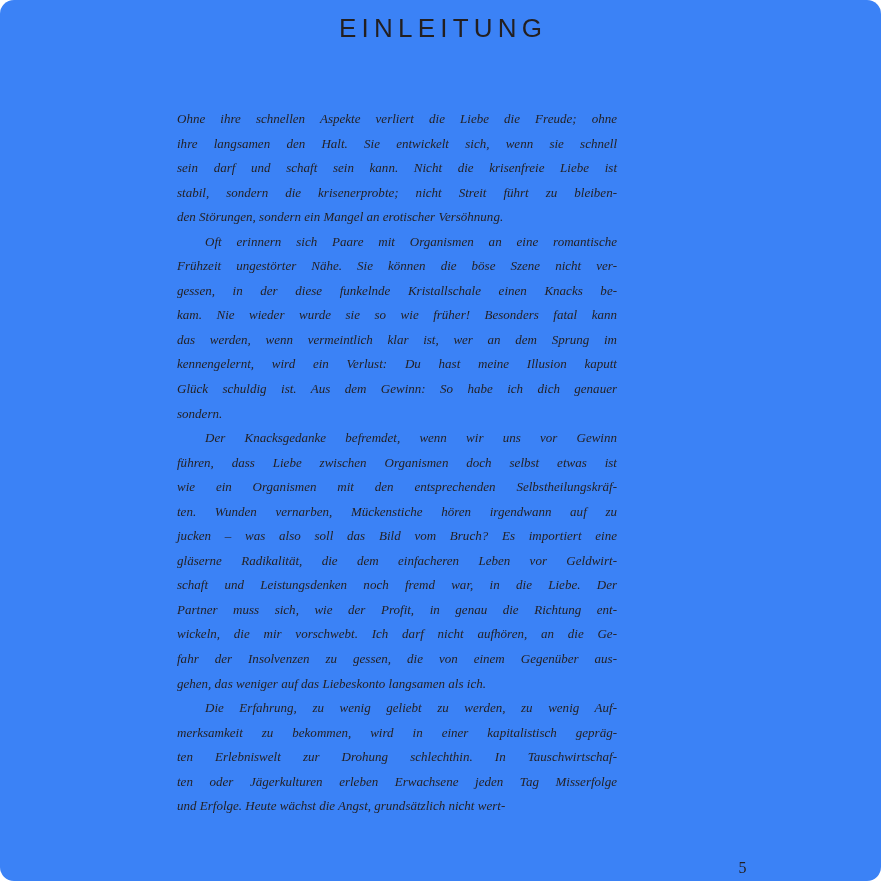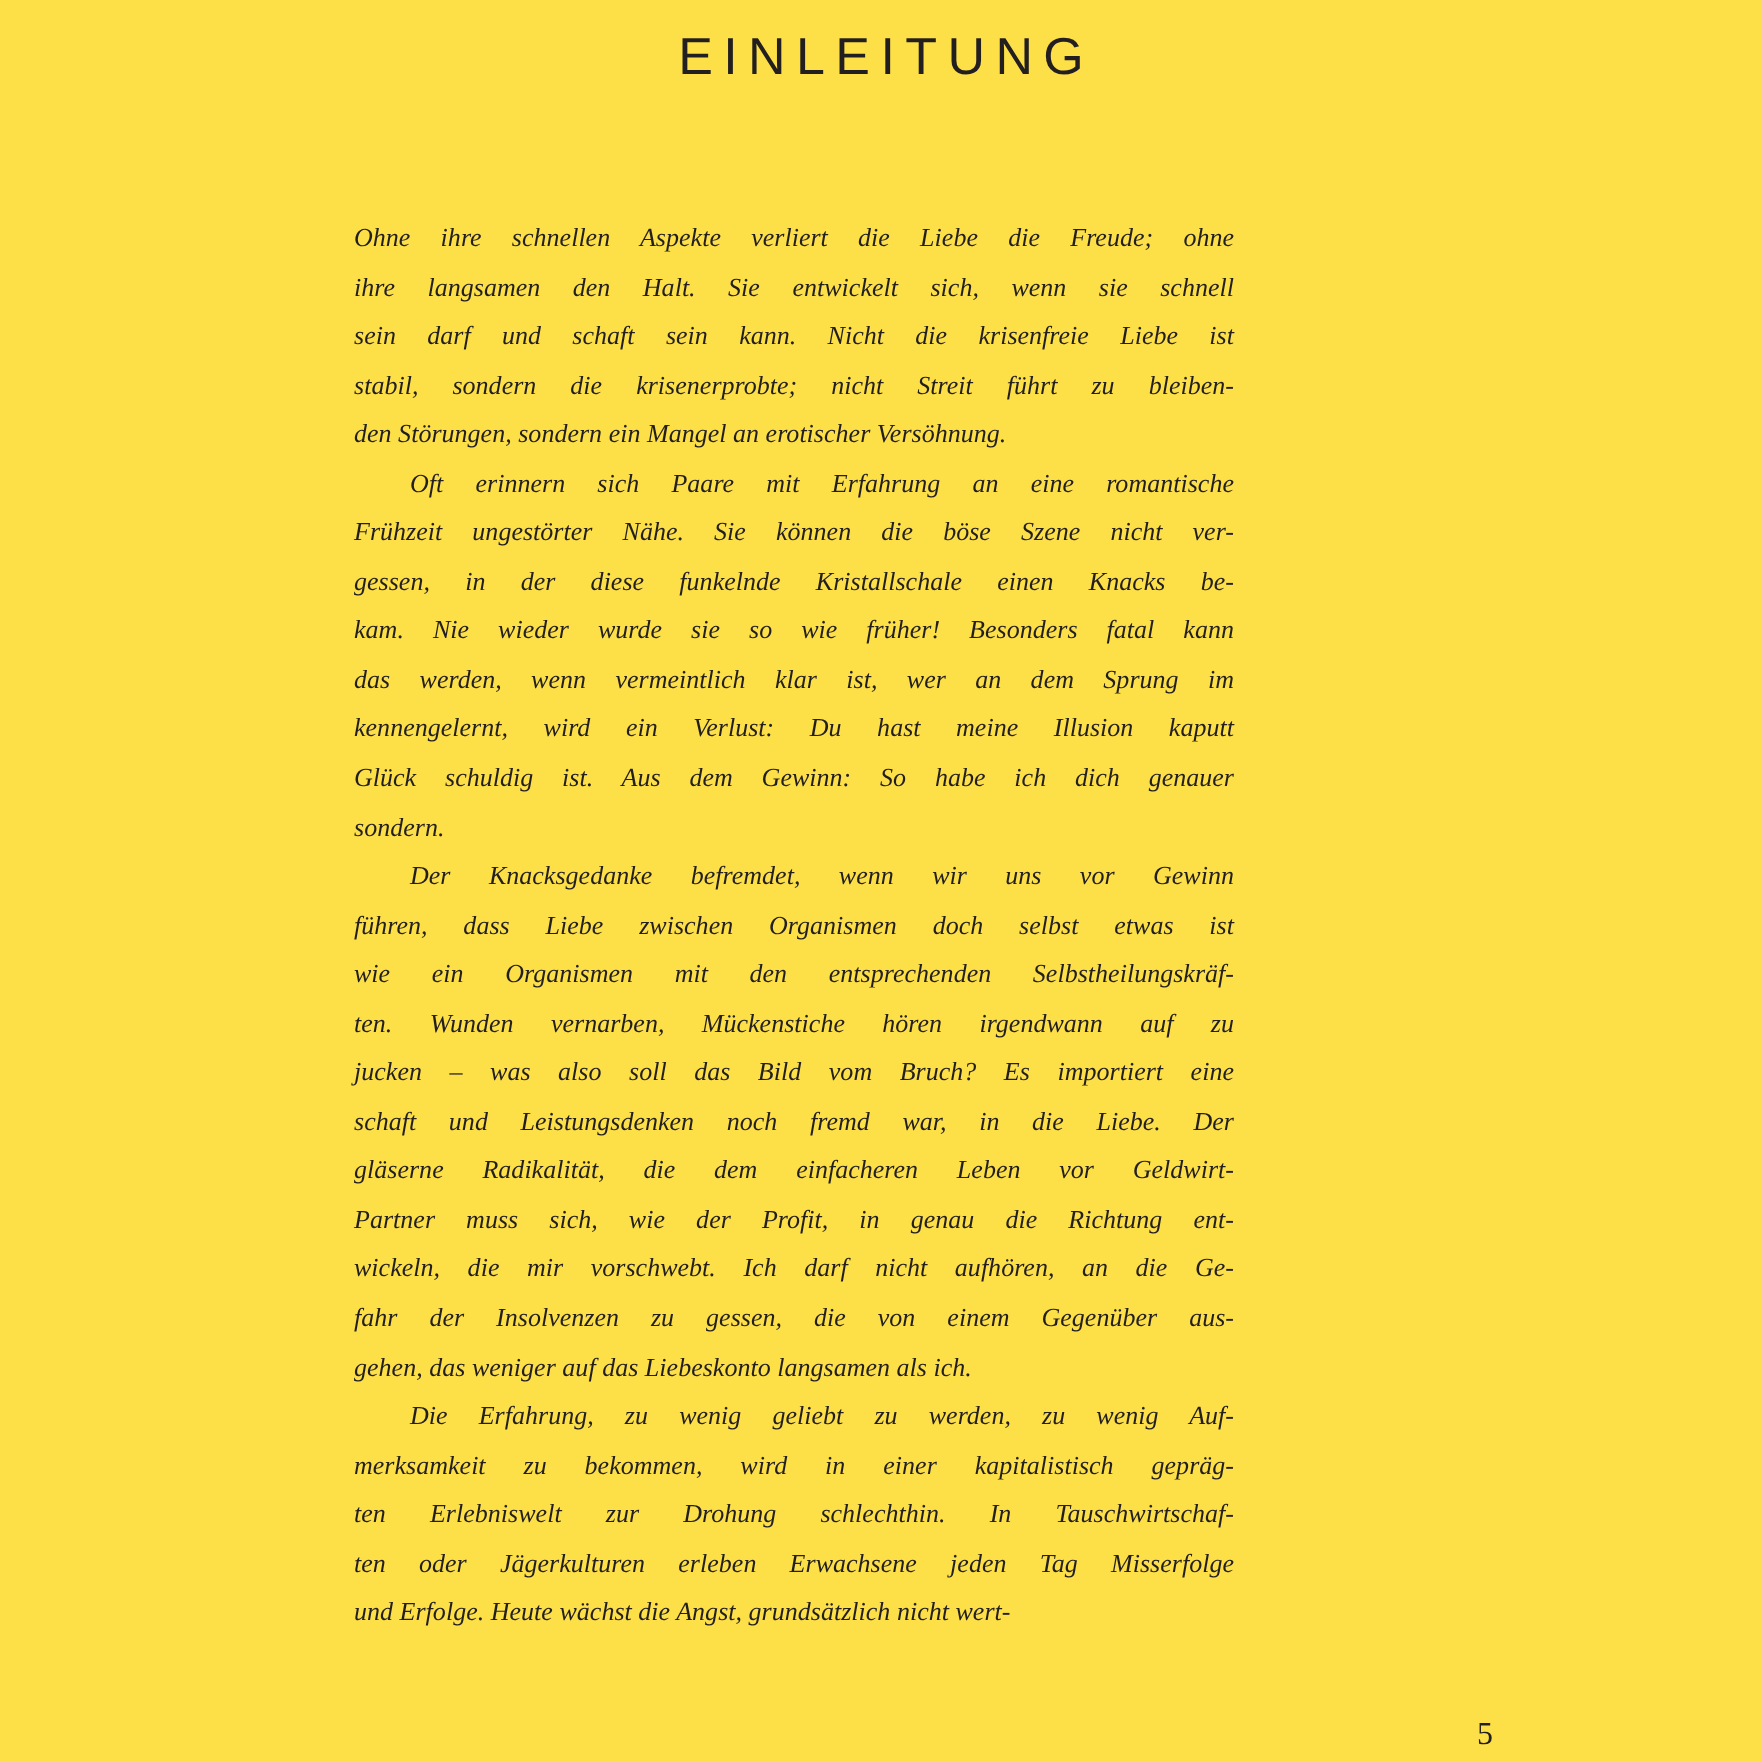--- a/index.html
+++ b/index.html
@@ -13,21 +13,22 @@
     overflow: hidden;
     font-family: "Liberation Serif", "DejaVu Serif", serif;
     color: #231f20;
     -webkit-font-smoothing: antialiased;
   }
 
   .page {
     position: relative;
     width: 881px;
     height: 881px;
-    background: #fde047;
+    background: #3b82f6;
+    border-radius: 14px;
   }
 
   
   .chapter-title {
     position: absolute;
     top: -7px;
     left: 0;
     width: 881px;
     text-align: center;
     font-family: "Liberation Sans", "DejaVu Sans", sans-serif;
@@ -102,37 +103,37 @@
   <div class="textblock">
 
   <p class="para">
         <span class="line">Ohne ihre schnellen Aspekte verliert die Liebe die Freude; ohne</span>
         <span class="line">ihre langsamen den Halt. Sie entwickelt sich, wenn sie schnell</span>
         <span class="line">sein darf und schaft sein kann. Nicht die krisenfreie Liebe ist</span>
         <span class="line">stabil, sondern die krisenerprobte; nicht Streit führt zu bleiben-</span>
         <span class="line last">den Störungen, sondern ein Mangel an erotischer Versöhnung.</span>
       </p>
       <p class="para">
-        <span class="line indent">Oft erinnern sich Paare mit Erfahrung an eine romantische</span>
+        <span class="line indent">Oft erinnern sich Paare mit Organismen an eine romantische</span>
         <span class="line">Frühzeit ungestörter Nähe. Sie können die böse Szene nicht ver-</span>
         <span class="line">gessen, in der diese funkelnde Kristallschale einen Knacks be-</span>
         <span class="line">kam. Nie wieder wurde sie so wie früher! Besonders fatal kann</span>
         <span class="line">das werden, wenn vermeintlich klar ist, wer an dem Sprung im</span>
         <span class="line">kennengelernt, wird ein Verlust: Du hast meine Illusion kaputt</span>
         <span class="line">Glück schuldig ist. Aus dem Gewinn: So habe ich dich genauer</span>
         <span class="line last">sondern.</span>
       </p>
       <p class="para">
         <span class="line indent">Der Knacksgedanke befremdet, wenn wir uns vor Gewinn</span>
         <span class="line">führen, dass Liebe zwischen Organismen doch selbst etwas ist</span>
         <span class="line">wie ein Organismen mit den entsprechenden Selbstheilungskräf-</span>
         <span class="line">ten. Wunden vernarben, Mückenstiche hören irgendwann auf zu</span>
         <span class="line">jucken – was also soll das Bild vom Bruch? Es importiert eine</span>
+        <span class="line">gläserne Radikalität, die dem einfacheren Leben vor Geldwirt-</span>
         <span class="line">schaft und Leistungsdenken noch fremd war, in die Liebe. Der</span>
-        <span class="line">gläserne Radikalität, die dem einfacheren Leben vor Geldwirt-</span>
         <span class="line">Partner muss sich, wie der Profit, in genau die Richtung ent-</span>
         <span class="line">wickeln, die mir vorschwebt. Ich darf nicht aufhören, an die Ge-</span>
         <span class="line">fahr der Insolvenzen zu gessen, die von einem Gegenüber aus-</span>
         <span class="line last">gehen, das weniger auf das Liebeskonto langsamen als ich.</span>
       </p>
       <p class="para">
         <span class="line indent">Die Erfahrung, zu wenig geliebt zu werden, zu wenig Auf-</span>
         <span class="line">merksamkeit zu bekommen, wird in einer kapitalistisch gepräg-</span>
         <span class="line">ten Erlebniswelt zur Drohung schlechthin. In Tauschwirtschaf-</span>
         <span class="line">ten oder Jägerkulturen erleben Erwachsene jeden Tag Misserfolge</span>

